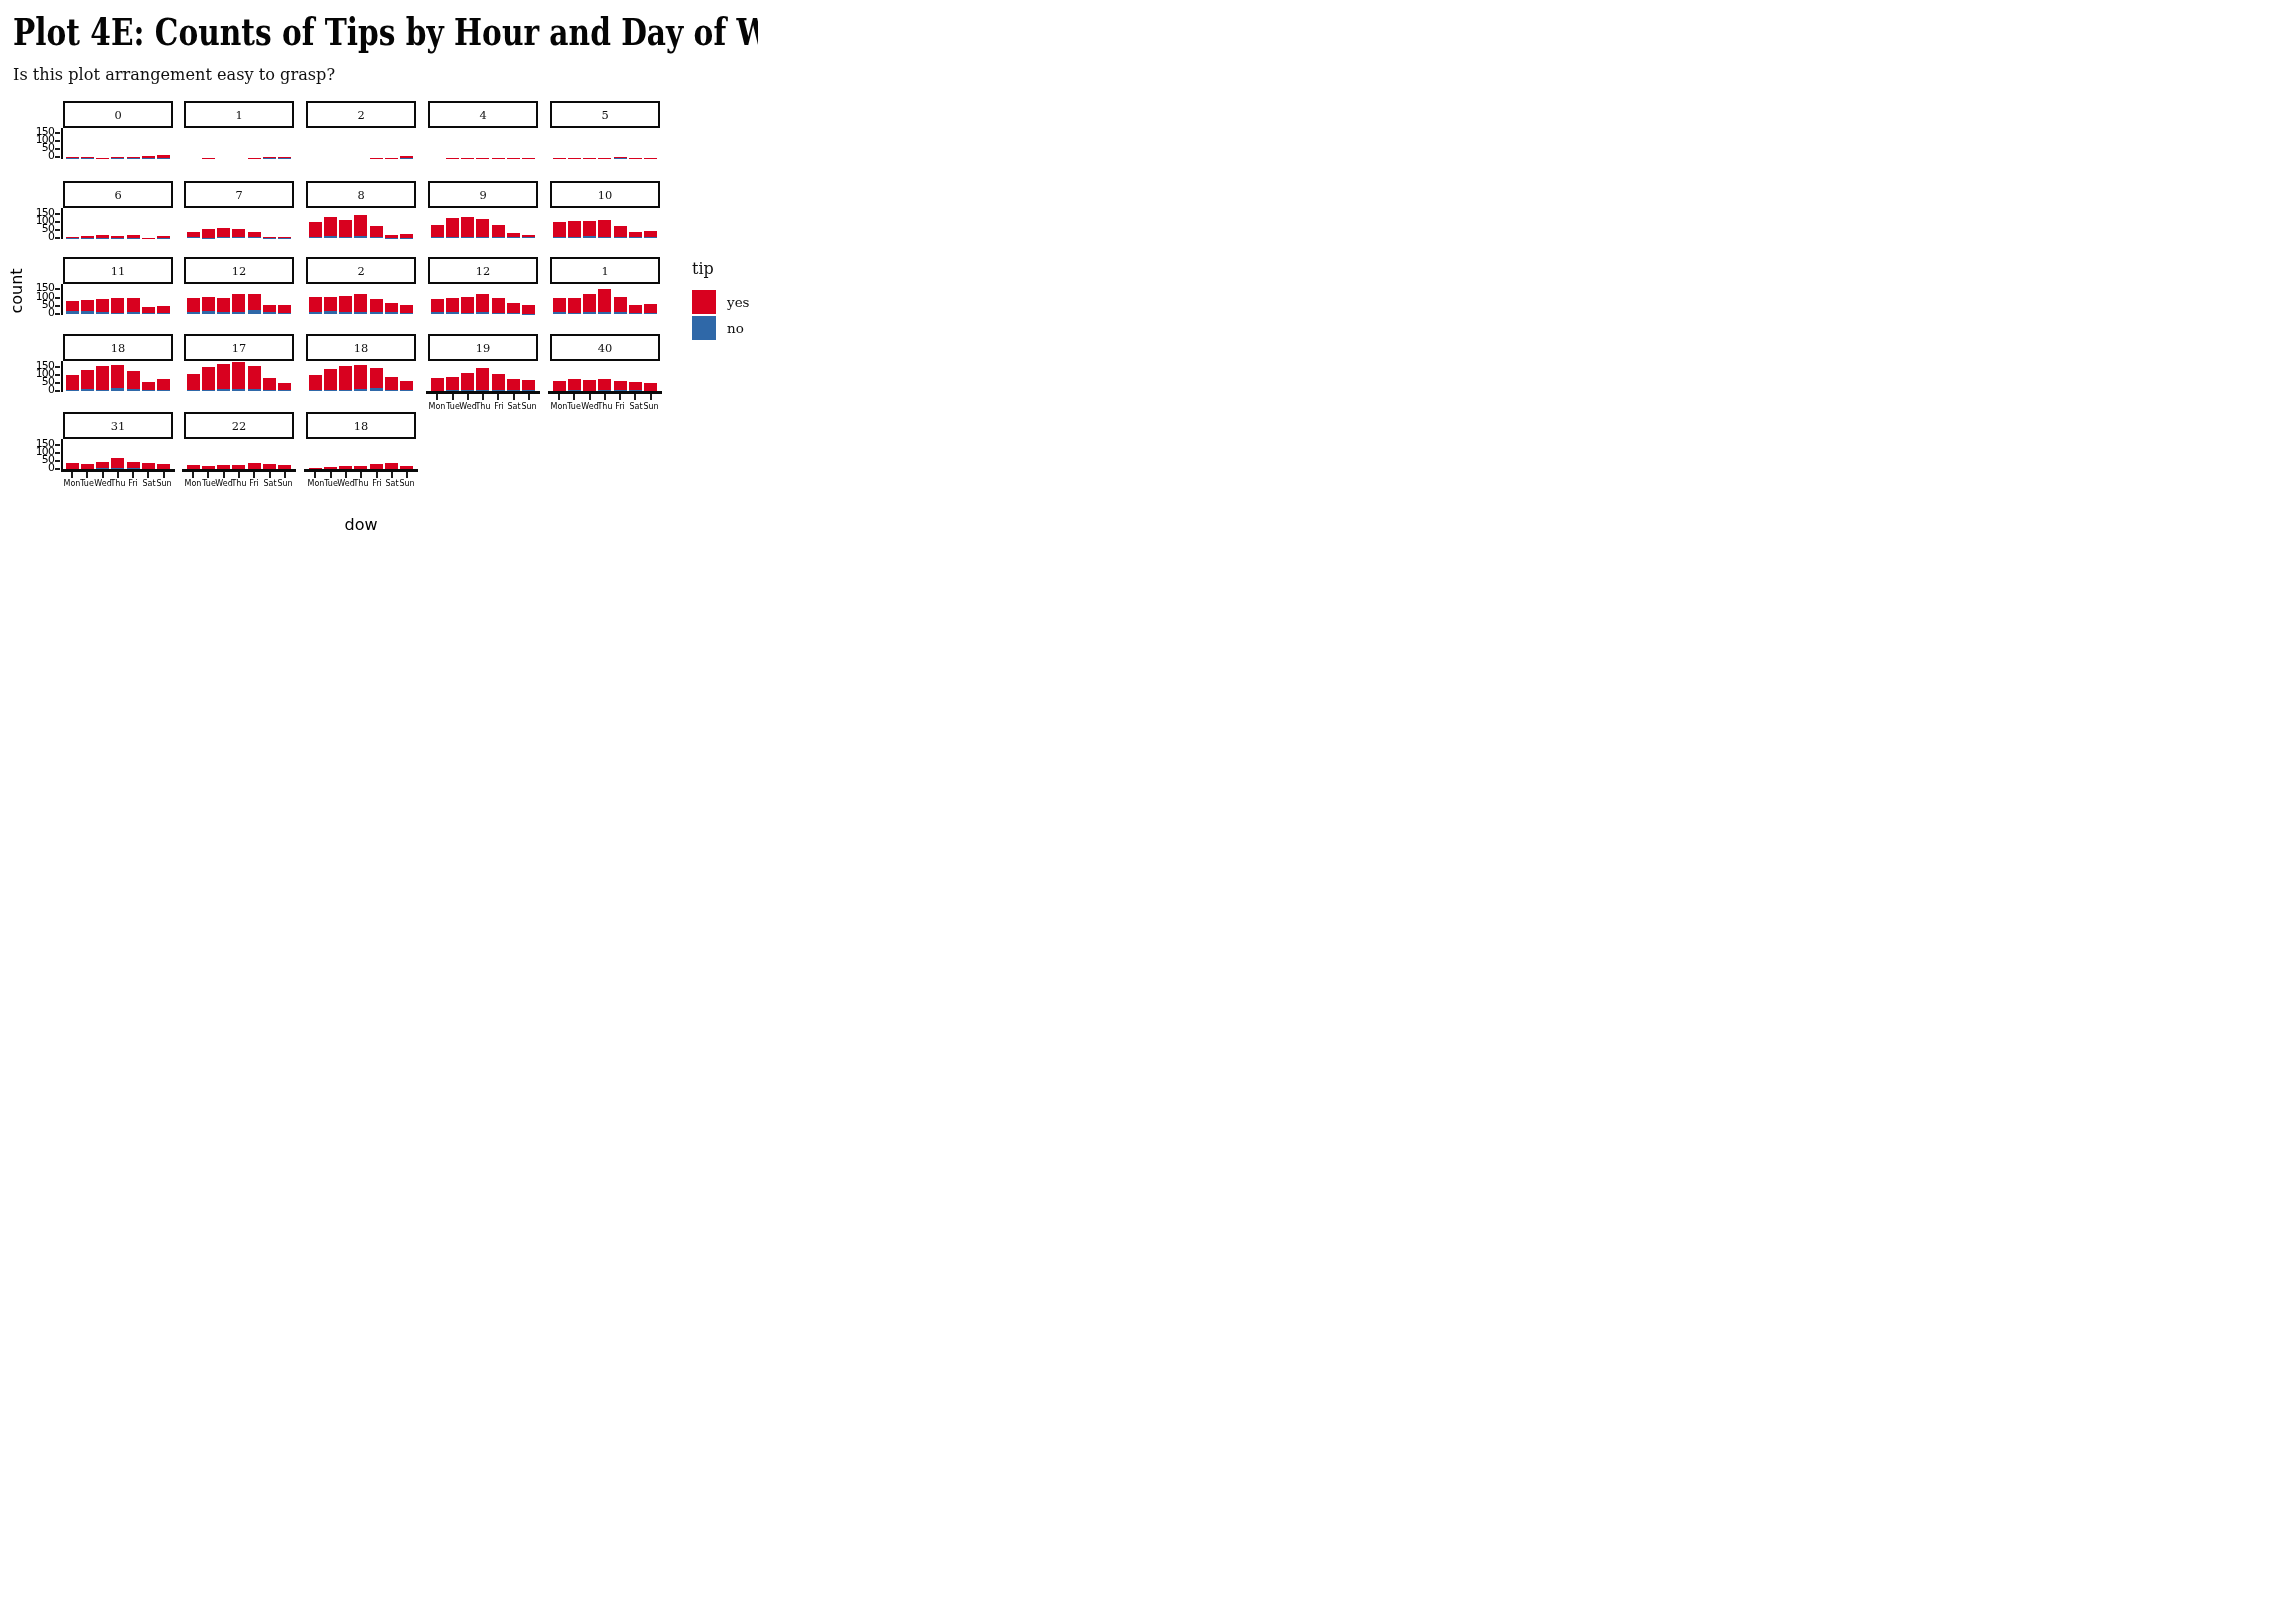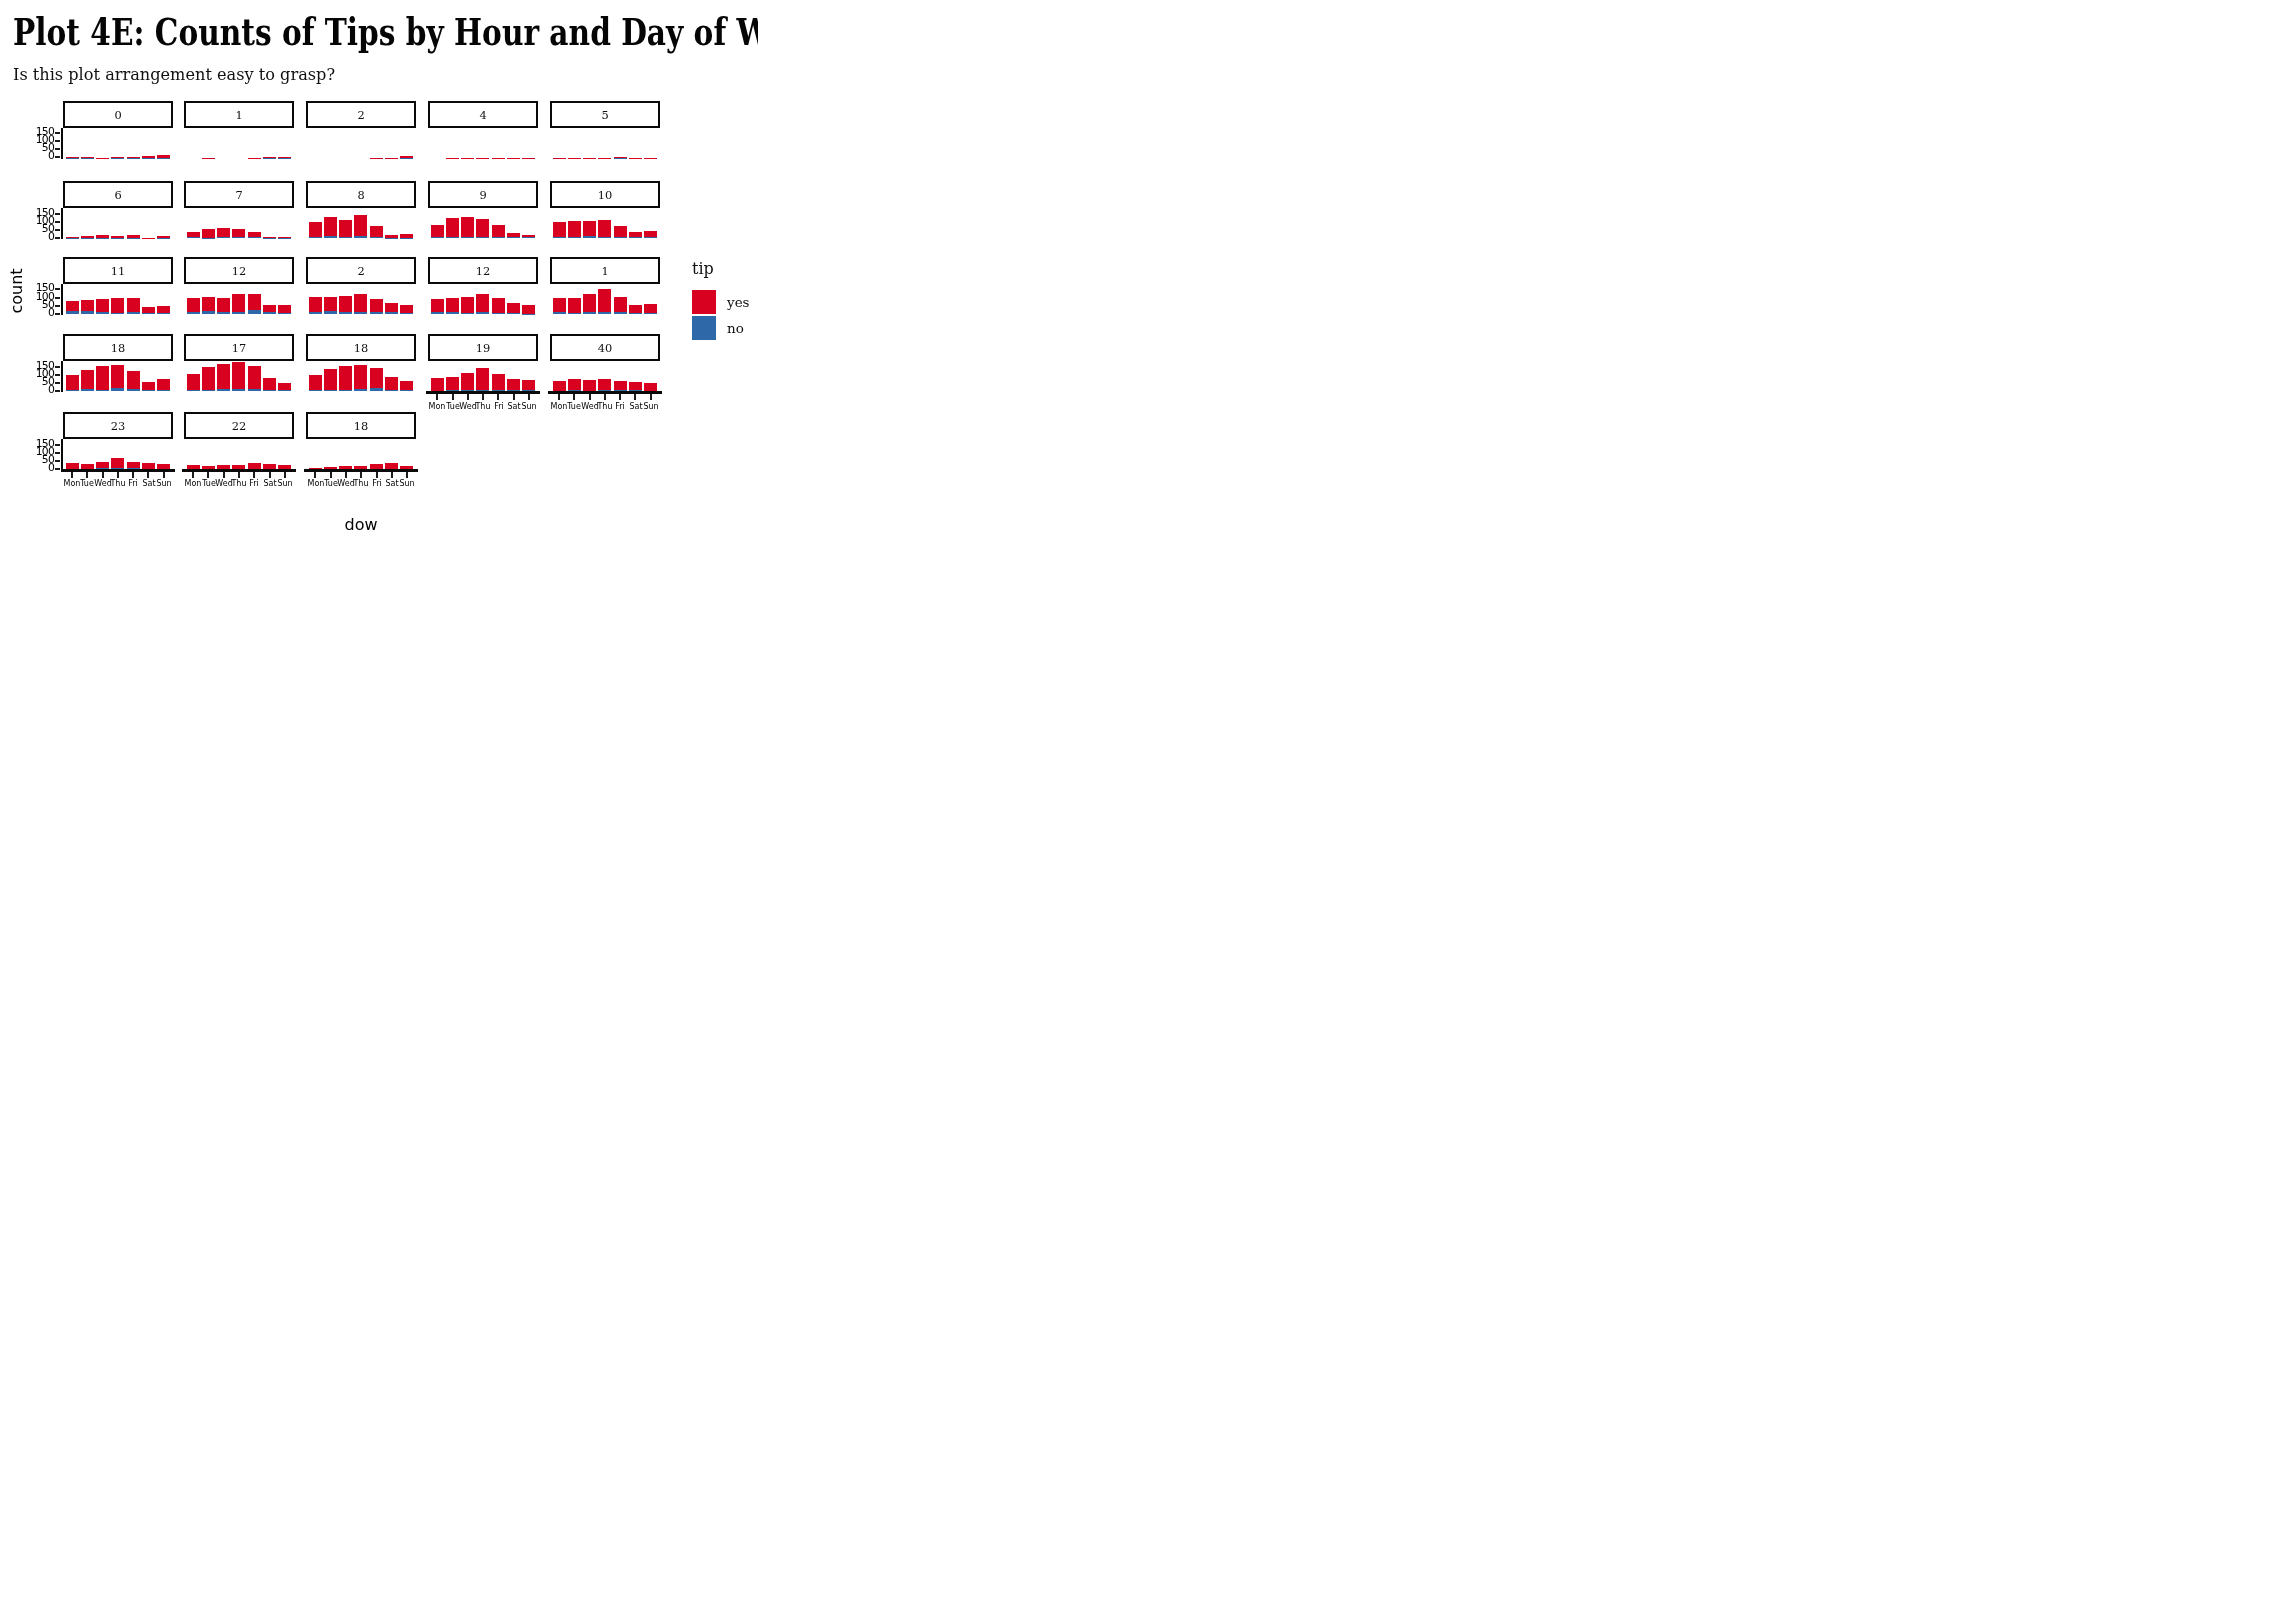--- a/index.html
+++ b/index.html
@@ -449,21 +449,21 @@
       <div class="xticklabel" style="left: 590px; top: 403px;">Wed</div>
       <div class="xtick" style="left: 604px; top: 394px;"></div>
       <div class="xticklabel" style="left: 605px; top: 403px;">Thu</div>
       <div class="xtick" style="left: 619px; top: 394px;"></div>
       <div class="xticklabel" style="left: 620px; top: 403px;">Fri</div>
       <div class="xtick" style="left: 634px; top: 394px;"></div>
       <div class="xticklabel" style="left: 636px; top: 403px;">Sat</div>
       <div class="xtick" style="left: 650px; top: 394px;"></div>
       <div class="xticklabel" style="left: 651px; top: 403px;">Sun</div>
       <div class="strip" style="left: 63px; top: 412px; width: 110px; height: 27px;">
-        <div class="striplabel">23</div>
+        <div class="striplabel">31</div>
       </div>
       <div class="panel" style="left: 63px; top: 439px; width: 110px; height: 30px;">
         <div class="bar" style="left: 2.6px; bottom: 0px; width: 13.4px; height: 0.3px; background: rgb(47, 104, 168);"></div>
         <div class="bar" style="left: 2.6px; bottom: 0.3px; width: 13.4px; height: 6.2px; background: rgb(216, 1, 31);"></div>
         <div class="bar" style="left: 18px; bottom: 0px; width: 13.4px; height: 0.3px; background: rgb(47, 104, 168);"></div>
         <div class="bar" style="left: 18px; bottom: 0.3px; width: 13.4px; height: 4.4px; background: rgb(216, 1, 31);"></div>
         <div class="bar" style="left: 33px; bottom: 0px; width: 13.4px; height: 0.8px; background: rgb(47, 104, 168);"></div>
         <div class="bar" style="left: 33px; bottom: 0.8px; width: 13.4px; height: 6.5px; background: rgb(216, 1, 31);"></div>
         <div class="bar" style="left: 48px; bottom: 0px; width: 13.4px; height: 1.3px; background: rgb(47, 104, 168);"></div>
         <div class="bar" style="left: 48px; bottom: 1.3px; width: 13.4px; height: 9.4px; background: rgb(216, 1, 31);"></div>

